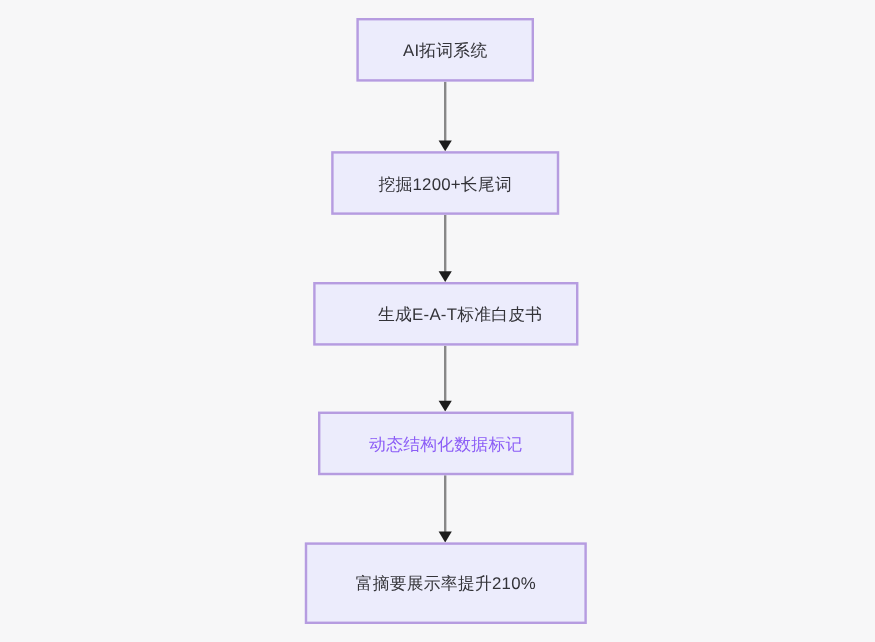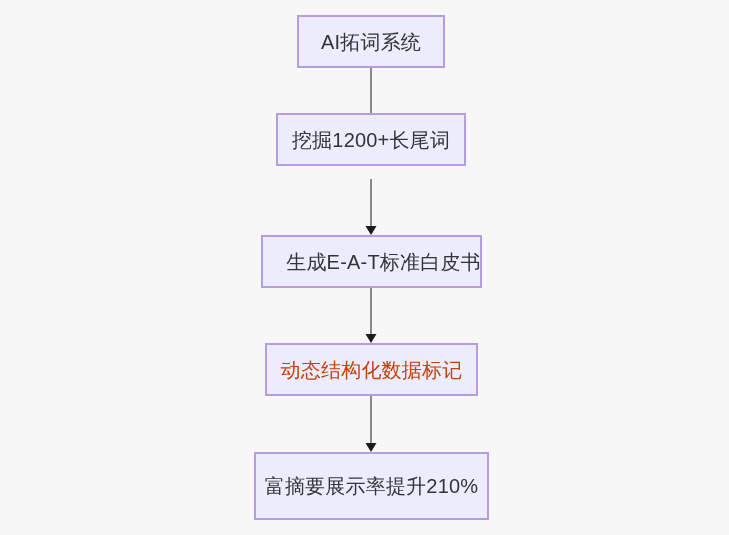--- a/index.html
+++ b/index.html
@@ -26,21 +26,21 @@
     border: 2px solid #b69ce0;
     border-radius: 0;
     display: flex;
     align-items: center;
     justify-content: center;
     height: 53px;
     z-index: 2;
   }
   .node-label {
     color: #333338;
-    font-size: 20px;
+    font-size: 14px;
     line-height: 1;
     letter-spacing: 0.2px;
     white-space: nowrap;
     font-family: "Liberation Sans", "DejaVu Sans", sans-serif;
   }
   .edge {
     position: absolute;
     z-index: 1;
   }
   .edge svg {
@@ -75,29 +75,29 @@
       <svg width="24" height="56" viewBox="0 0 24 56">
         <line x1="12" y1="0" x2="12" y2="48" stroke="#888888" stroke-width="2"></line>
         <polygon points="6.5,47 17.5,47 12,56" fill="#1c1c1c"></polygon>
       </svg>
     </div>
 
   <div class="node" id="node-1" style="left: 297px; top: 15px; width: 148px; height: 53px; background: rgb(236, 236, 252); border-color: rgb(182, 156, 224);">
     <span class="node-label" style="color: rgb(51, 51, 56);">AI拓词系统</span>
   </div>
 
-  <div class="node" id="node-2" style="left: 276px; top: 113px; width: 190px; height: 53px; background: rgb(236, 236, 252); border-color: rgb(182, 156, 224);">
+  <div class="node" id="node-2" style="left: 276px; top: 126px; width: 190px; height: 53px; background: rgb(236, 236, 252); border-color: rgb(182, 156, 224);">
     <span class="node-label" style="color: rgb(51, 51, 56);">挖掘1200+长尾词</span>
   </div>
 
   <div class="node" id="node-3" style="left: 261px; top: 235px; width: 221px; height: 53px; background: rgb(236, 236, 252); border-color: rgb(182, 156, 224); padding-left: 24px;">
     <span class="node-label" style="color: rgb(51, 51, 56);">生成E-A-T标准白皮书</span>
   </div>
 
   <div class="node" id="node-4" style="left: 265px; top: 343px; width: 213px; height: 53px; background: rgb(236, 236, 252); border-color: rgb(182, 156, 224);">
-    <span class="node-label" style="color: #c2410c;">动态结构化数据标记</span>
+    <span class="node-label" style="color: #8b5cf6;">动态结构化数据标记</span>
   </div>
 
   <div class="node" id="node-5" style="left: 254px; top: 452px; width: 235px; height: 68px; background: rgb(236, 236, 252); border-color: rgb(182, 156, 224);">
     <span class="node-label" style="color: rgb(51, 51, 56);">富摘要展示率提升210%</span>
   </div>
 
 </div>
 
 </body></html>

